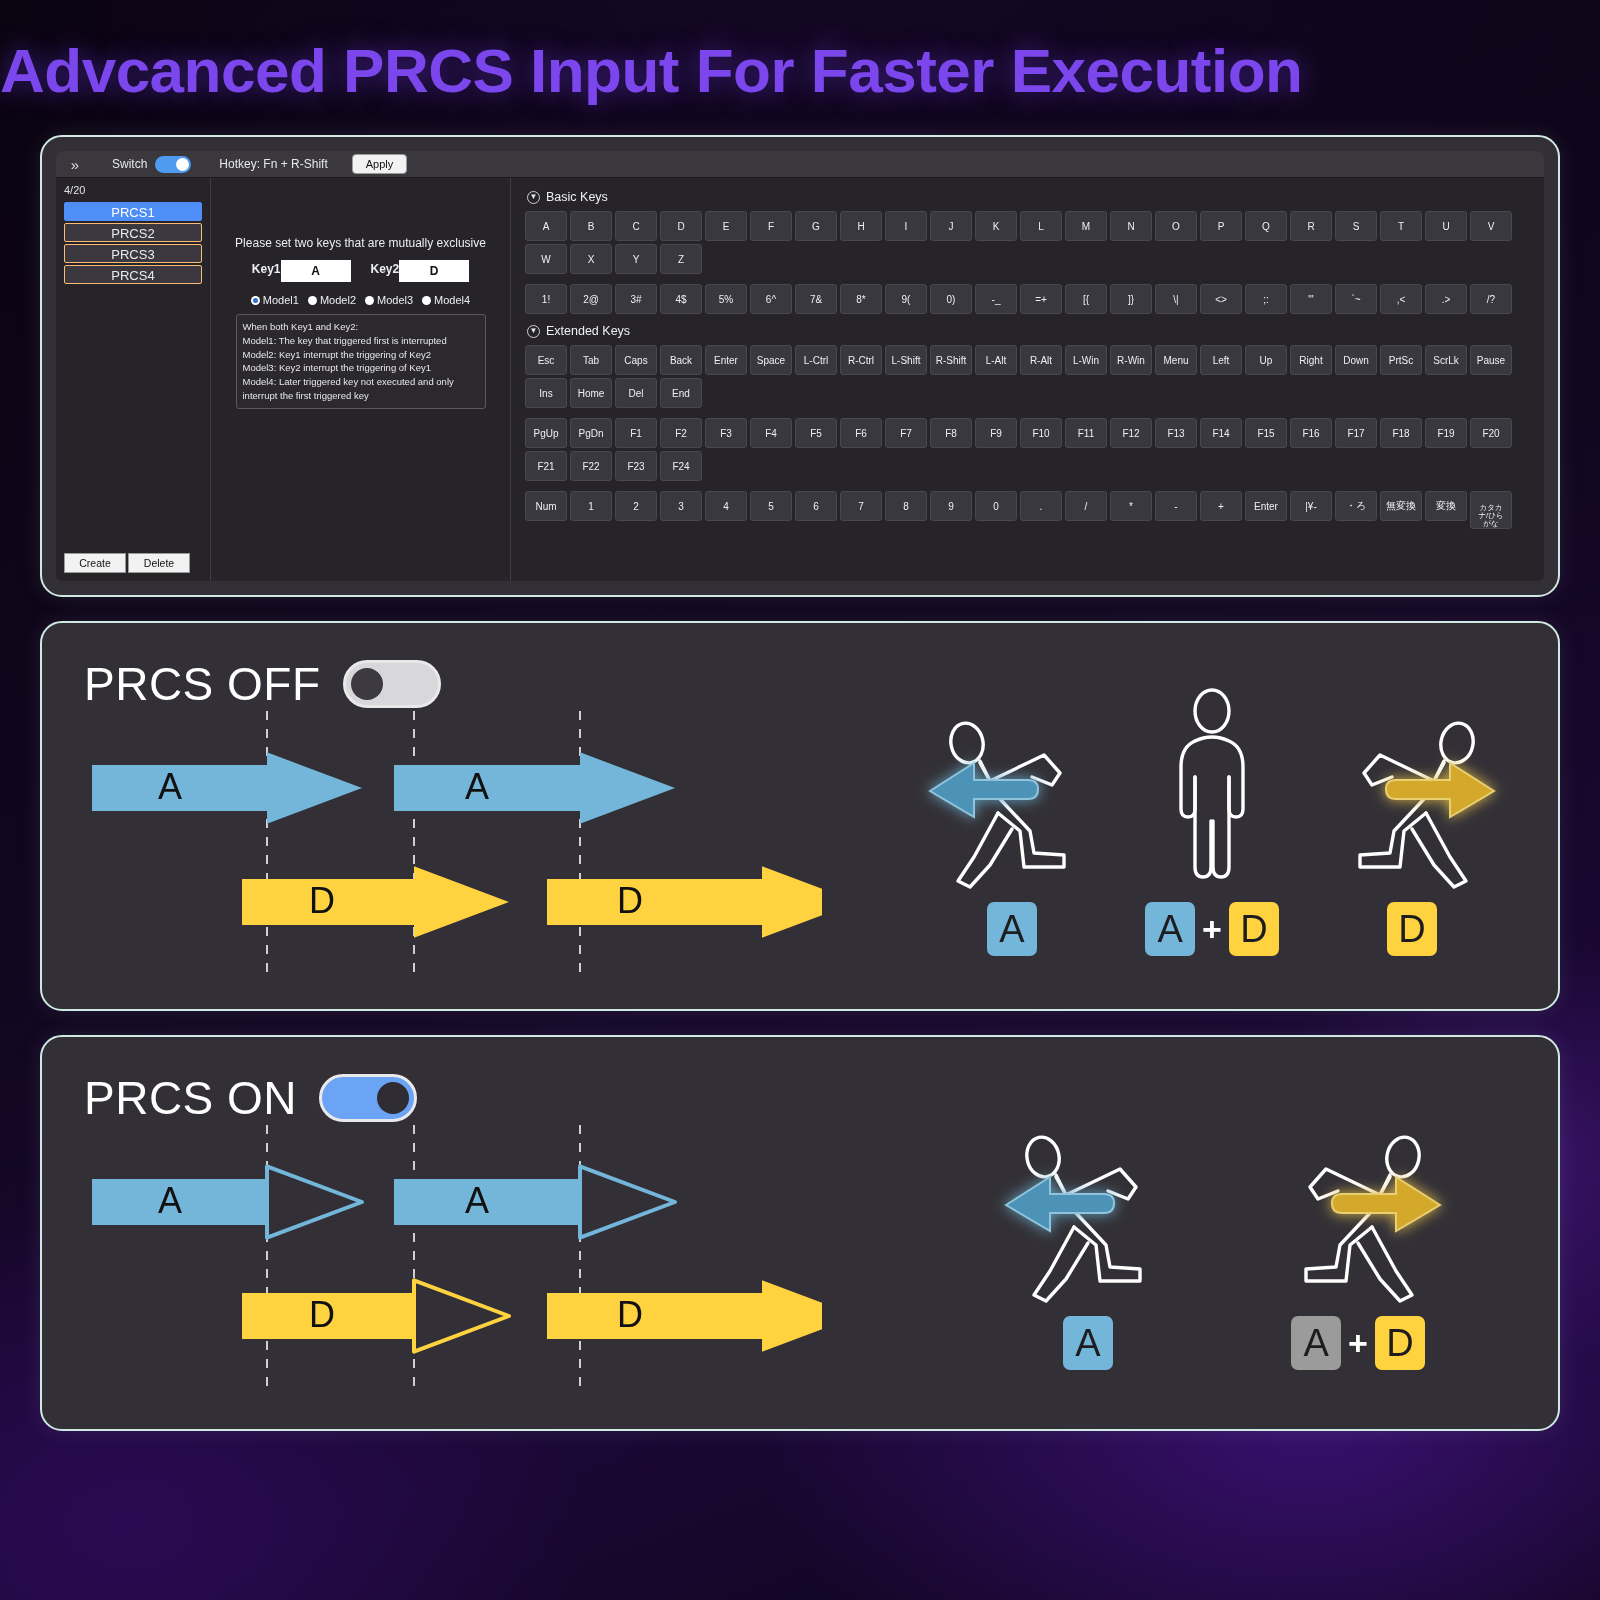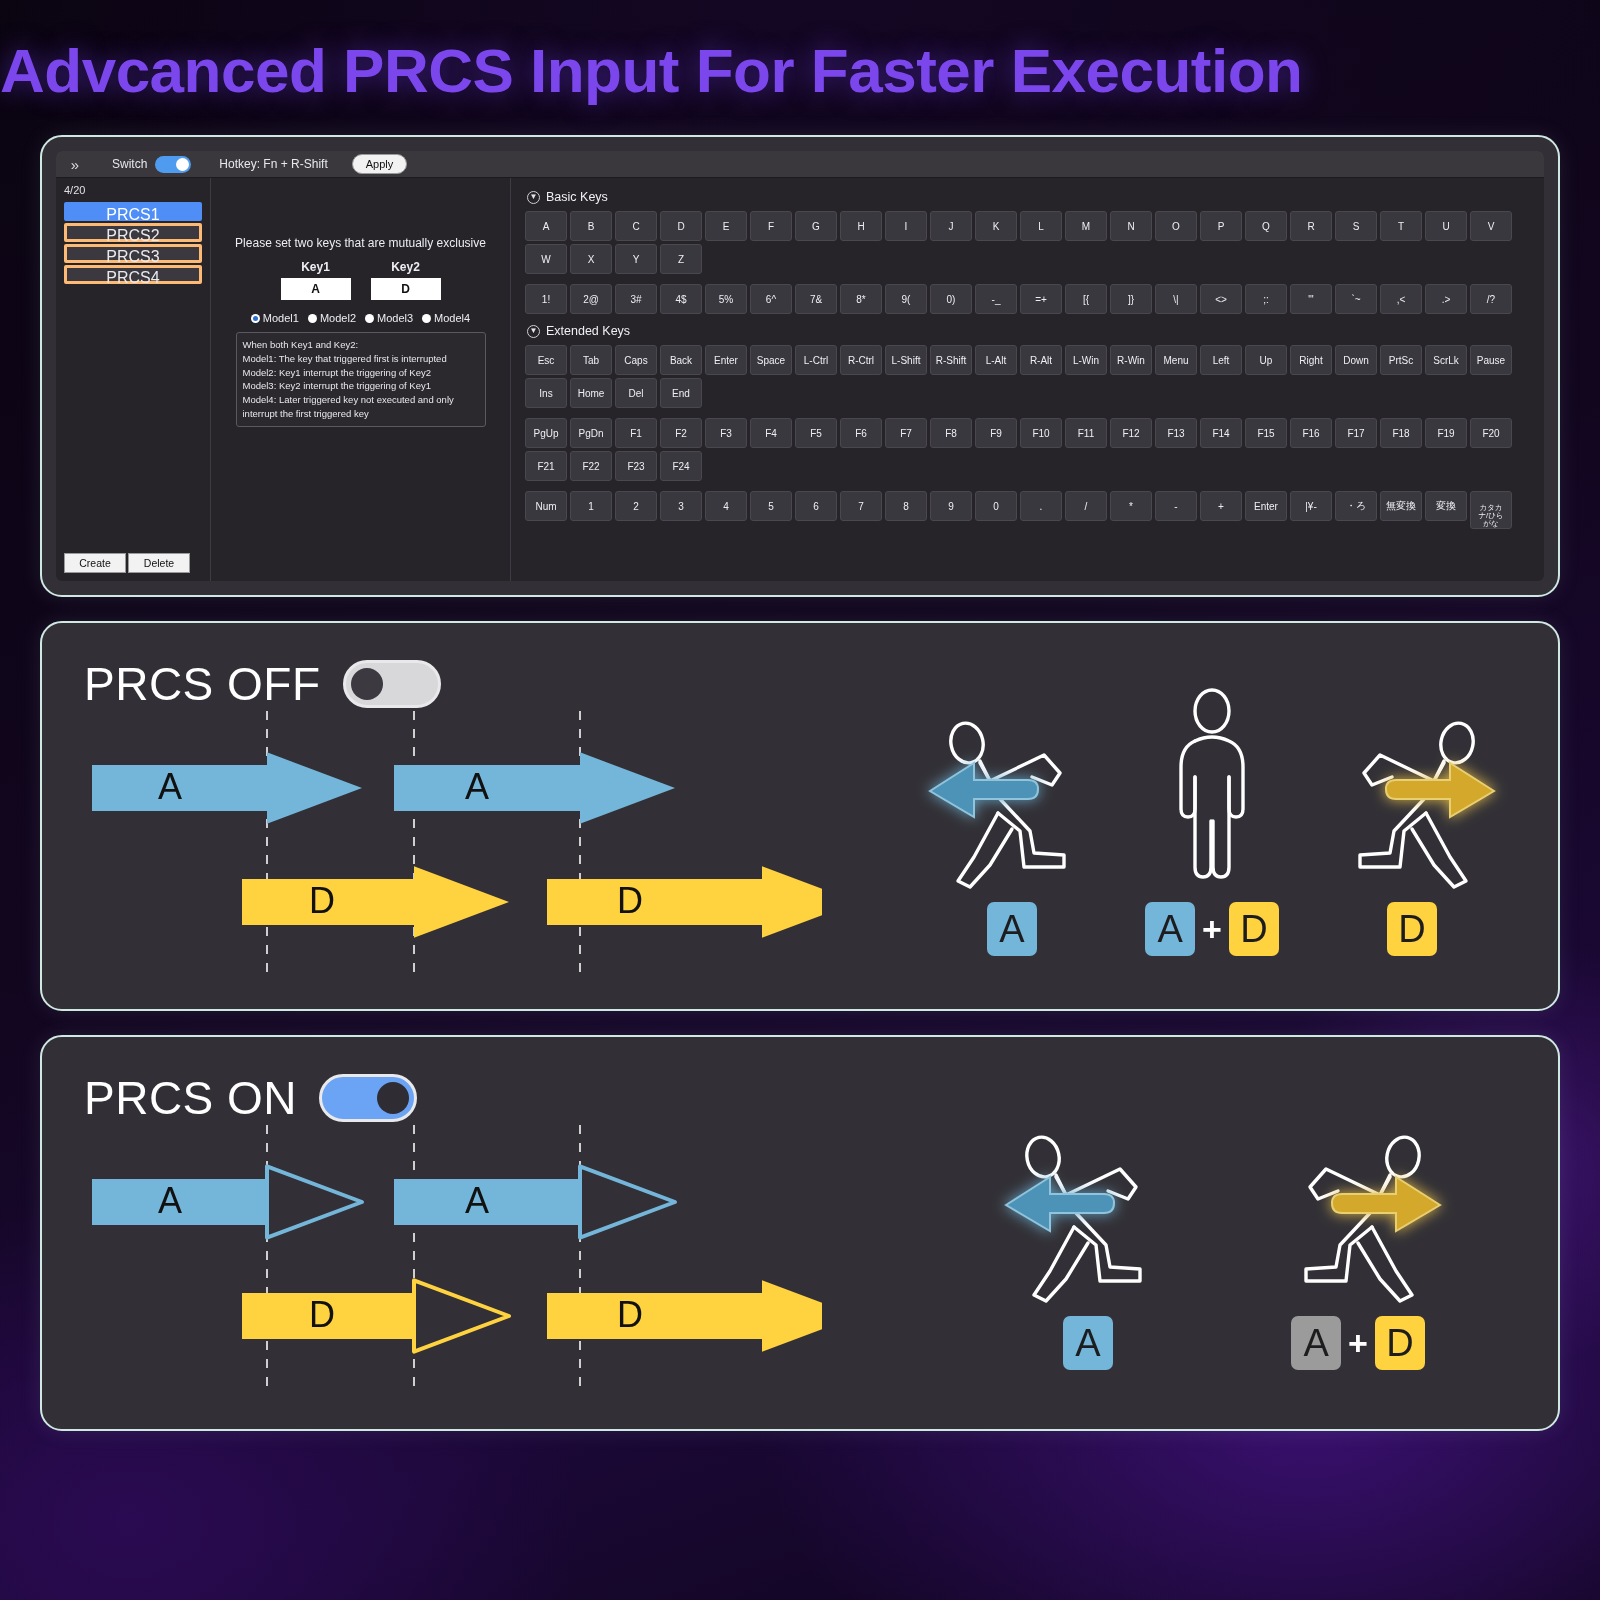--- a/index.html
+++ b/index.html
@@ -49,42 +49,42 @@
   .app-toolbar{height:27px;background:#3a383d;display:flex;align-items:center;gap:0;
                padding:0 6px;border-bottom:1px solid #1b1a1e;flex:0 0 27px;}
   .chev{color:#dcdce0;font-size:15px;width:26px;text-align:center;}
   .tb-label{font-size:12px;color:#e8e8ec;margin-left:24px;}
   .mini-toggle{width:36px;height:17px;border-radius:9px;background:#4e9bf0;position:relative;
                margin-left:8px;flex:0 0 36px;}
   .mini-toggle::after{content:"";position:absolute;top:2px;right:2px;width:13px;height:13px;
                border-radius:50%;background:#fff;}
   .tb-hotkey{font-size:12px;color:#e8e8ec;margin-left:28px;}
   .apply-btn{margin-left:24px;background:#f2f2f2;color:#111;font-size:11px;
-             padding:3px 13px;border:1px solid #9a9a9a;border-radius:10px;}
+             padding:3px 13px;border:1px solid #9a9a9a;border-radius:4px;}
   .app-body{flex:1;display:flex;min-height:0;}
 
   
   .left-col{width:155px;border-right:1px solid #3e3c42;display:flex;flex-direction:column;
             padding:6px 0 0 0;}
   .count{font-size:11px;color:#e0e0e4;padding:0 0 6px 8px;}
   .prcs-list{display:flex;flex-direction:column;gap:2px;padding:0 8px;}
-  .prcs-item{height:19px;line-height:19px;text-align:center;font-size:16px;color:#eaeaee;
-             background:#3b393f;border:3px solid #fdba74;border-radius:2px;}
+  .prcs-item{height:19px;line-height:19px;text-align:center;font-size:13px;color:#eaeaee;
+             background:#3b393f;border:1px solid #fdba74;border-radius:2px;}
   .prcs-item.sel{background:#4f8ef7;border-color:#4f8ef7;color:#fff;}
   .left-spacer{flex:1;}
   .left-btns{display:flex;gap:2px;padding:0 0 8px 8px;}
   .sm-btn{background:#f2f2f2;color:#111;font-size:10.5px;padding:3px 0;width:62px;
           text-align:center;border:1px solid #9a9a9a;}
 
   
   .mid-col{width:300px;border-right:1px solid #3e3c42;padding:58px 10px 0 10px;
            display:flex;flex-direction:column;align-items:center;}
   .mid-hint{font-size:12px;color:#ededf1;margin-bottom:10px;text-align:right;}
   .key-row{display:flex;gap:20px;}
-  .key-col{display:flex;flex-direction:column;align-items:center;}
+  .key-col{display:flex;flex-direction:row;align-items:center;}
   .key-cap{font-size:12px;color:#ededf1;margin-bottom:4px;font-weight:bold;}
   .key-box{width:70px;height:22px;background:#fff;color:#111;font-size:12px;font-weight:bold;
            display:flex;align-items:center;justify-content:center;}
   .modes{display:flex;gap:9px;margin-top:12px;align-items:center;}
   .mode{display:flex;align-items:center;gap:3px;font-size:11px;color:#eeeef2;}
   .radio{width:9px;height:9px;border-radius:50%;background:#fff;display:inline-block;position:relative;}
   .radio.on{background:#fff;}
   .radio.on::after{content:"";position:absolute;inset:2px;border-radius:50%;background:#2f6fd0;}
   .desc{margin-top:8px;width:250px;border:1px solid #5b5960;border-radius:3px;
         padding:5px 6px;font-size:9.5px;line-height:1.45;color:#e8e8ec;background:#2b292e;}

